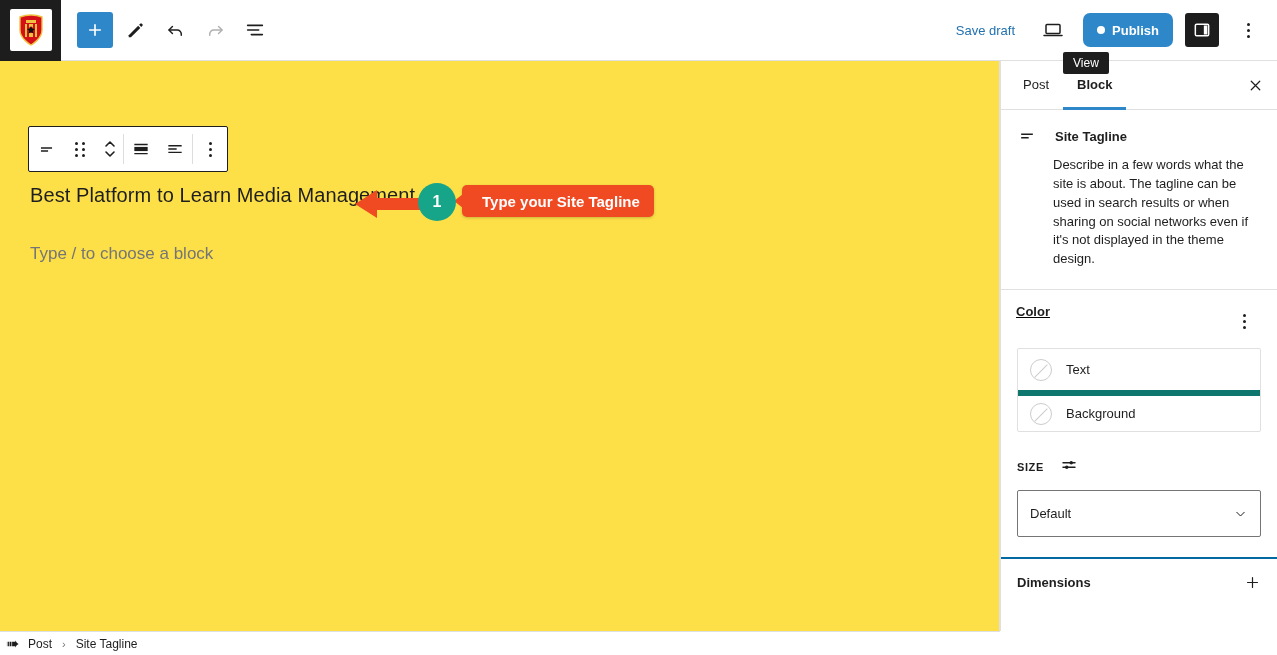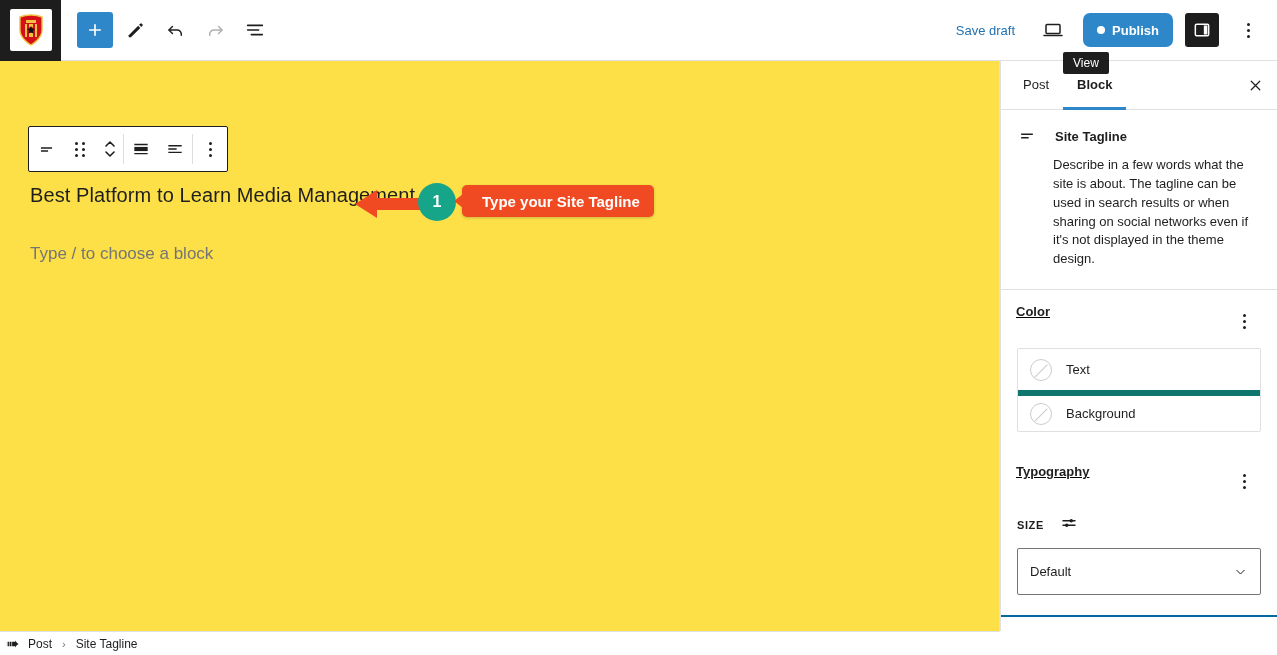--- a/index.html
+++ b/index.html
@@ -391,30 +391,20 @@
         <span class="color-label">Text</span>
       </div>
       <div class="color-row">
         <span class="swatch"></span>
         <span class="color-label">Background</span>
       </div>
     </div>
   </div>
 
   <div>
-    <div class="sb-panel-head">
-      <span class="sb-panel-title">Typography</span>
-      <span class="kebab-btn">
-        <span class="dots-v">
-            <i></i>
-            <i></i>
-            <i></i>
-          </span>
-      </span>
-    </div>
     <div class="size-label-row">
       <span class="size-label">SIZE</span>
       <span>
         <svg width="18" height="18" viewBox="0 0 24 24">
           <path d="M4 9 h16 M4 15 h16" stroke="#1e1e1e" stroke-width="1.9" stroke-linecap="round" fill="none"></path>
           <circle cx="15" cy="9" r="2.3" fill="#1e1e1e"></circle>
           <circle cx="9" cy="15" r="2.3" fill="#1e1e1e"></circle>
         </svg>
       </span>
     </div>

